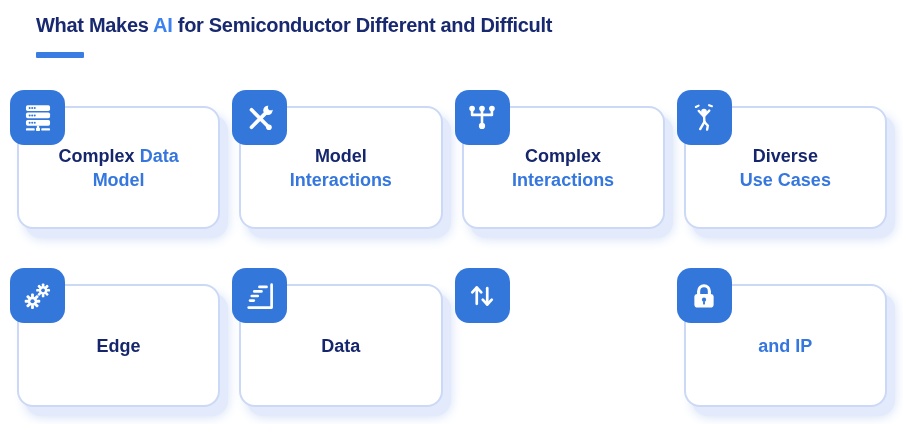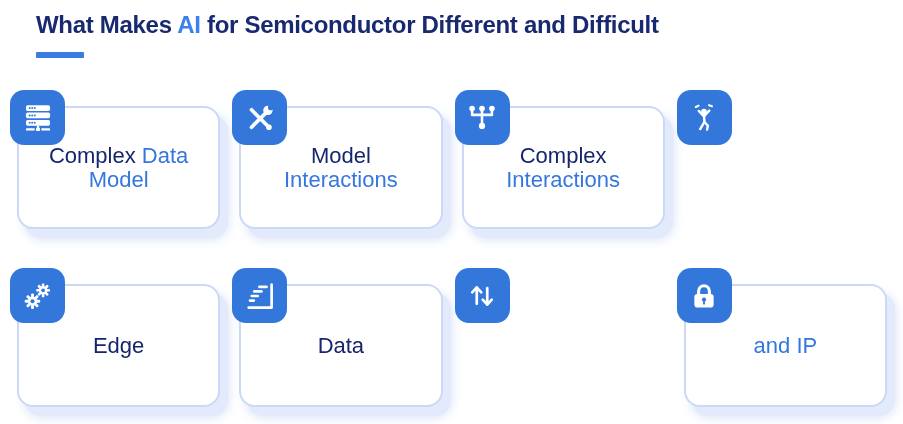--- a/index.html
+++ b/index.html
@@ -3,21 +3,21 @@
 <meta charset="utf-8">
 <style>
   html,body{margin:0;padding:0;background:#ffffff;}
   body{
     width:903px;height:424px;overflow:hidden;
     font-family:"Liberation Sans",sans-serif;
     -webkit-font-smoothing:antialiased;
   }
   .header{padding:10px 0 0 36px;}
   h1{
-    margin:0;font-size:24px;line-height:30px;font-weight:bold;
+    margin:0;font-size:20px;line-height:30px;font-weight:bold;
     color:#19296F;letter-spacing:-0.3px;
   }
   h1 .hl{color:#3B82F0;}
   .title-underline{
     width:48px;height:6px;background:#3A7DE2;margin-top:12px;border-radius:1px;
   }
   .grid{
     display:grid;grid-template-columns:repeat(4,1fr);
     column-gap:19px;row-gap:39px;margin:32px 16px 0 17px;
   }
@@ -28,21 +28,21 @@
     display:flex;align-items:center;justify-content:center;
   }
   .badge svg{width:34px;height:34px;display:block;}
   .card{
     height:119px;background:#ffffff;
     border:2px solid #CCD9F6;border-radius:16px;
     box-shadow:8px 9px 0 #E2EAFB, 8px 10px 12px #D3DFF6;
     display:flex;flex-direction:column;align-items:center;justify-content:center;
     text-align:center;
   }
-  .line{font-size:22px;font-weight:normal;line-height:24px;}
+  .line{font-size:18px;font-weight:bold;line-height:24px;}
   .seg.dark{color:#16266D;}
   .seg.blue{color:#3577DE;}
   .seg:empty{display:none;}
   .seg + .seg:not(:empty){margin-left:0.28em;}
 </style>
 </head>
 <body>
 
 <div class="header">
   <h1><span>What Makes </span><span class="hl">AI</span><span> for Semiconductor Different and Difficult</span></h1>
@@ -128,20 +128,24 @@
           <line x1="12" y1="10" x2="12.3" y2="14.8"></line>
           <path d="M12,10.8 L8.3,7"></path>
           <path d="M12,10.8 L15.7,6.8"></path>
           <path d="M12.3,14.8 L9.3,19.8"></path>
           <path d="M12.3,14.8 L14.7,17.4 L14.2,20.2"></path>
         </g>
         <circle cx="12" cy="7.5" r="2" fill="#fff"></circle>
         <rect x="5.4" y="3" width="3.6" height="1.5" rx="0.7" transform="rotate(-25 7.2 3.7)" fill="#fff"></rect>
         <rect x="14.8" y="2.6" width="3.6" height="1.5" rx="0.7" transform="rotate(20 16.6 3.3)" fill="#fff"></rect>
       </svg>
+    </div>
+    <div class="card">
+      <div class="line"><span class="seg dark">Diverse</span></div>
+      <div class="line"><span class="seg blue">Use Cases</span></div>
     </div>
   </div>
 
   <div class="cell">
     <div class="badge">
       <svg viewBox="0 0 24 24">
         <g fill="#fff">
           <g transform="translate(15.6,8)">
             <circle r="3"></circle>
             <rect x="-0.9" y="-4.9" width="1.8" height="2.4" rx="0.6"></rect>

